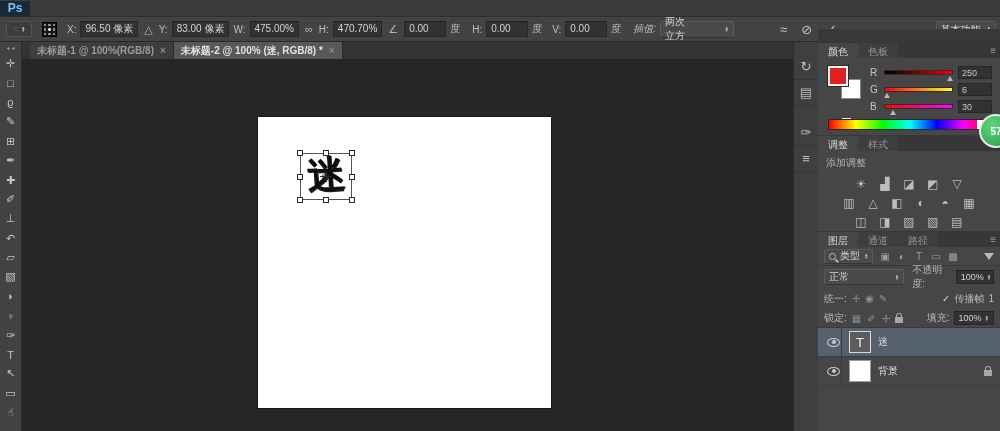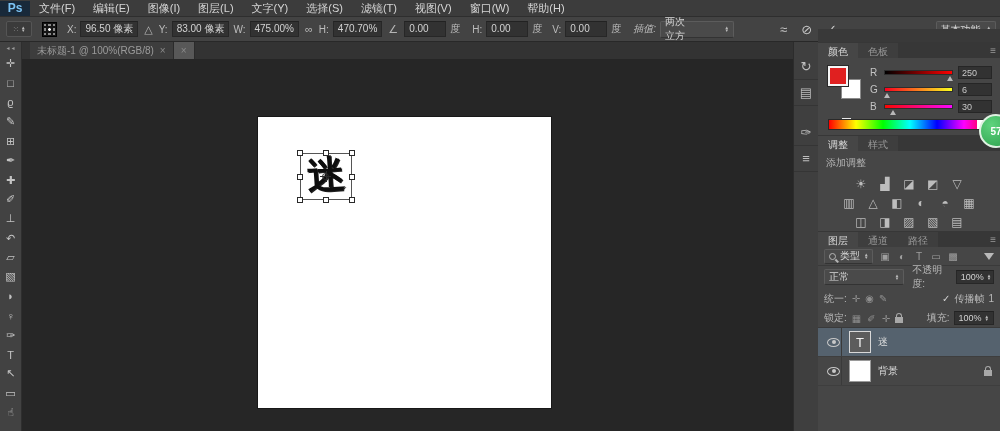--- a/index.html
+++ b/index.html
@@ -39,21 +39,21 @@
   .opt-icon { color:#b5b5b5; font-size:11px; padding:0 2px; }
   .dropdown { background:#4a4a4a; border:1px solid #5c5c5c; border-bottom-color:#333; height:17px;
               display:inline-flex; align-items:center; padding:0 4px; gap:6px; color:#d6d6d6; border-radius:2px; }
   .dd-arrow { display:inline-flex; flex-direction:column; line-height:3.2px; font-size:4.5px; color:#bbb; }
   .dd-arrow::before { content:"▲"; } .dd-arrow::after { content:"▼"; }
   #opt-right-icons { margin-left:42px; display:flex; gap:14px; font-size:13px; color:#c9c9c9; }
   #workspace-dd { position:absolute; right:4px; top:4px; }
 
   
   #tabband { position:absolute; left:22px; top:42px; width:771px; height:17px; background:#333; }
-  #doc-tabs { display:flex; height:17px; padding-left:8px; }
+  #doc-tabs { display:flex; height:17px; padding-left:8px;font-weight:bold; }
   .doc-tab { display:flex; align-items:center; gap:6px; padding:0 7px; font-size:10px;
              background:#3d3d3d; color:#9b9b9b; border-right:1px solid #2b2b2b; white-space:nowrap; }
   .doc-tab.active { background:#585858; color:#e2e2e2; }
   .tab-close { color:#8a8a8a; font-size:10px; }
 
   
   #toolbar { position:absolute; left:0; top:42px; width:22px; bottom:0; background:#424242;
              border-right:1px solid #2e2e2e; display:flex; flex-direction:column; align-items:center; }
   #toolbar-collapse { height:12px; font-size:5px; color:#9a9a9a; display:flex; align-items:center; }
   .tool { width:22px; height:19.4px; display:flex; align-items:center; justify-content:center;
@@ -163,32 +163,20 @@
                  color:#fff; font-size:10px; font-weight:bold; display:flex; align-items:center;
                  justify-content:center; z-index:9; }
 </style>
 </head>
 <body>
 
 <div id="root">
 
   <div id="menubar">
     <div id="ps-logo">Ps</div>
-    <div id="menubar-items" style="display:flex;">
-        <div class="menu-item">文件(F)</div>
-        <div class="menu-item">编辑(E)</div>
-        <div class="menu-item">图像(I)</div>
-        <div class="menu-item">图层(L)</div>
-        <div class="menu-item">文字(Y)</div>
-        <div class="menu-item">选择(S)</div>
-        <div class="menu-item">滤镜(T)</div>
-        <div class="menu-item">视图(V)</div>
-        <div class="menu-item">窗口(W)</div>
-        <div class="menu-item">帮助(H)</div>
-      </div>
   </div>
 
   <div id="optionsbar">
     <div id="preset-btn">
         <span>⁙</span>
         <span class="dd-arrow"></span>
       </div>
     <div class="refpoint"></div>
     <span class="opt-label">X:</span>
     <div class="val-box">96.50 像素</div>
@@ -225,20 +213,21 @@
     </div>
   </div>
 
   <div id="tabband">
     <div id="doc-tabs">
         <div class="doc-tab">
           <span>未标题-1 @ 100%(RGB/8)</span>
           <span class="tab-close">×</span>
         </div>
         <div class="doc-tab active">
+          <span>未标题-2 @ 100% (迷, RGB/8) *</span>
           <span class="tab-close">×</span>
         </div>
       </div>
   </div>
 
   <div id="toolbar">
     <div id="toolbar-collapse">◄◄</div>
   <div class="tool">✛</div>
       <div class="tool">□</div>
       <div class="tool">ϱ</div>

